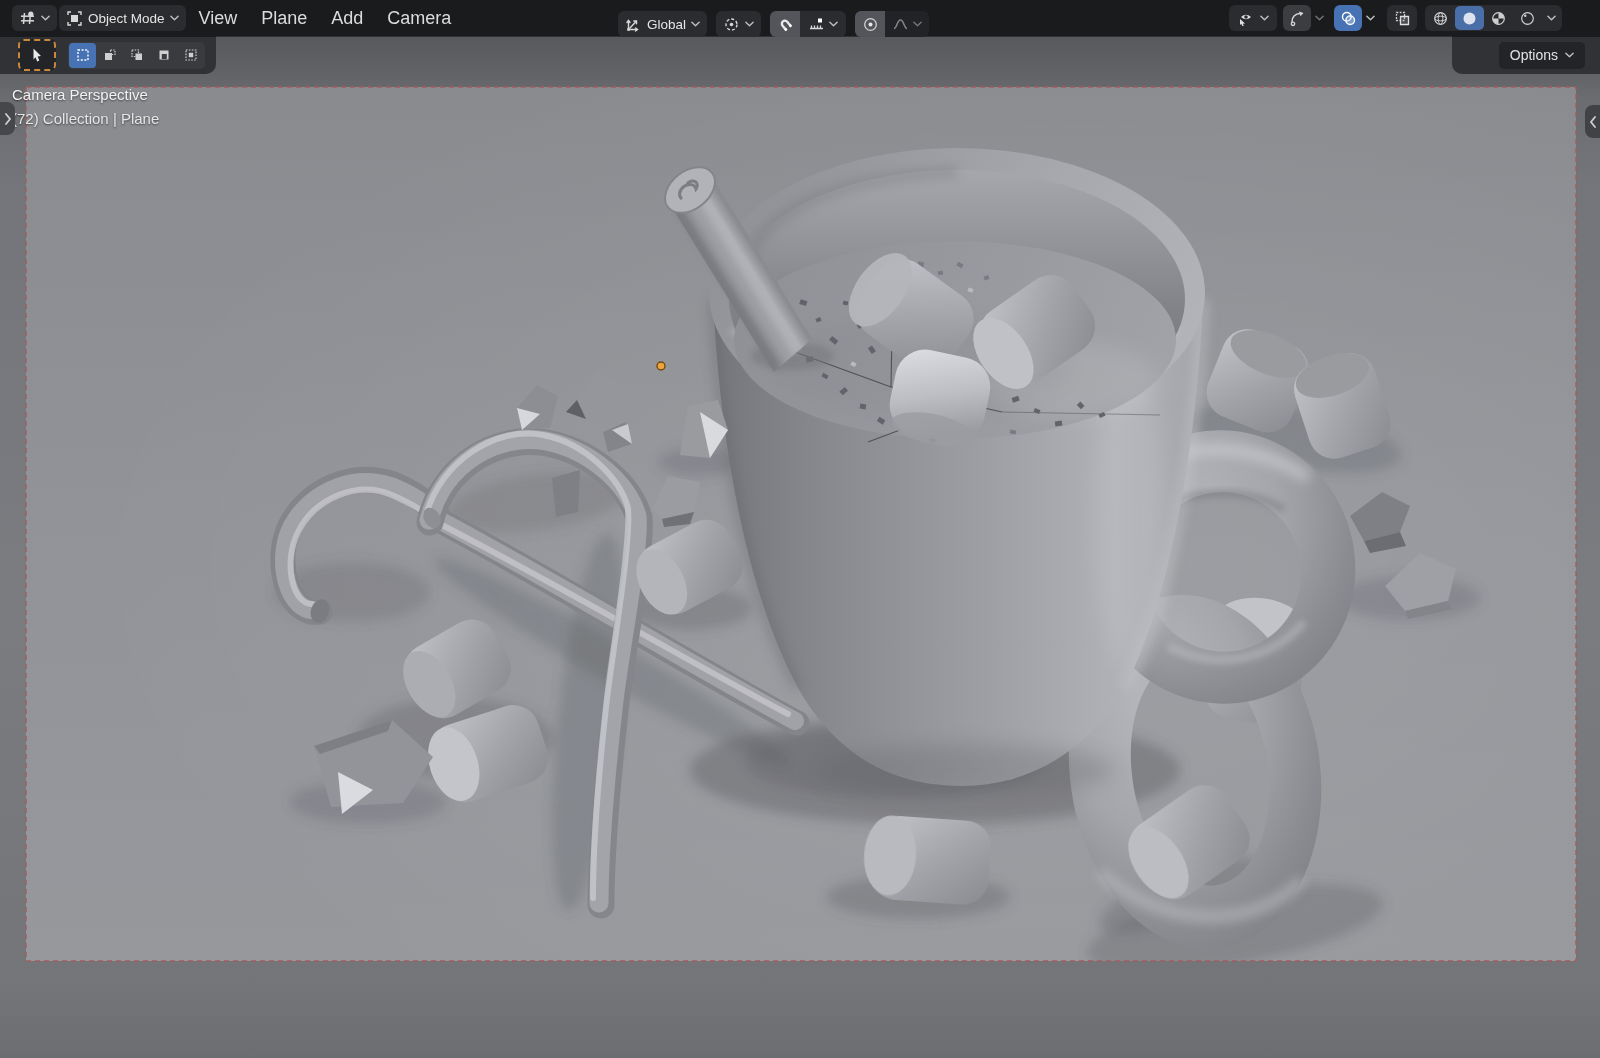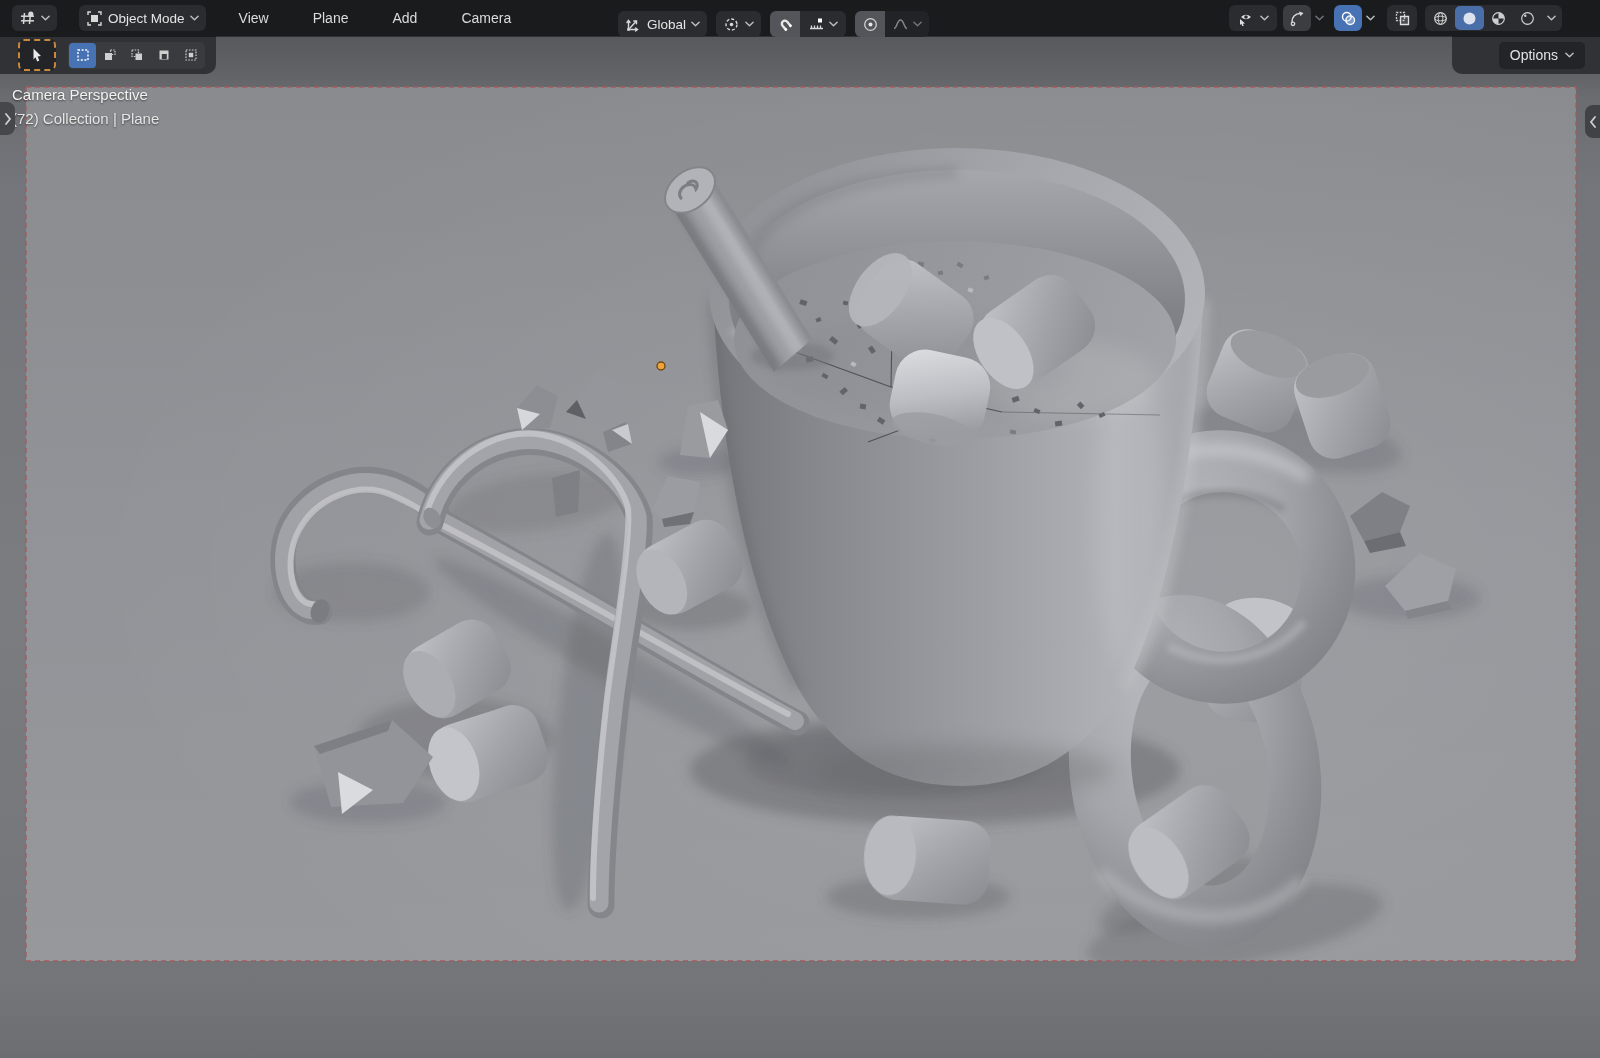--- a/index.html
+++ b/index.html
@@ -2,25 +2,25 @@
 <html><head>
 <meta charset="utf-8">
 <style>
   html,body{margin:0;padding:0;background:#101010;}
   .stage{position:relative;width:1600px;height:1058px;overflow:hidden;
          font-family:"Liberation Sans","DejaVu Sans",sans-serif;
          -webkit-font-smoothing:antialiased;}
   
   .topbar{position:absolute;left:0;top:0;width:1600px;height:36px;background:#1a1b1d;
           display:flex;align-items:center;z-index:30;box-shadow:0 1px 0 rgba(0,0,0,.45);}
-  .tb-left{display:flex;align-items:center;gap:22px;padding-left:12px;}
+  .tb-left{display:flex;align-items:center;gap:2px;padding-left:12px;}
   .btn{display:flex;align-items:center;gap:5px;background:#2b2c2f;border-radius:6px;
        height:26px;padding:0 7px;color:#e4e4e4;font-size:13.5px;white-space:nowrap;cursor:default;}
   .btn svg{display:block;}
-  .menu{color:#dcdcdc;font-size:14px;padding:0 11px;height:26px;display:flex;align-items:center;border-radius:4px;}
+  .menu{color:#dcdcdc;font-size:18px;padding:0 11px;height:26px;display:flex;align-items:center;border-radius:4px;}
   .chev{width:9px;height:6px;}
   .chev path{fill:none;stroke:#bdbdbd;stroke-width:1.6;stroke-linecap:round;stroke-linejoin:round;}
   .chev.dim path{stroke:#737478;}
   .tb-center{position:absolute;left:618px;top:0;height:48px;display:flex;align-items:center;gap:9px;}
   .tgroup{display:flex;align-items:center;}
   .tbtn{display:flex;align-items:center;justify-content:center;height:26px;background:#2b2c2f;color:#e4e4e4;}
   .tbtn.on{background:#54555a;}
   .tb-right{position:absolute;right:38px;top:0;height:36px;display:flex;align-items:center;}
   .tb-right .gap6{width:6px;} .tb-right .gap8{width:8px;}
   .shadegrp{display:flex;align-items:center;background:#2b2c2f;border-radius:6px;height:26px;padding:0 1px;}

